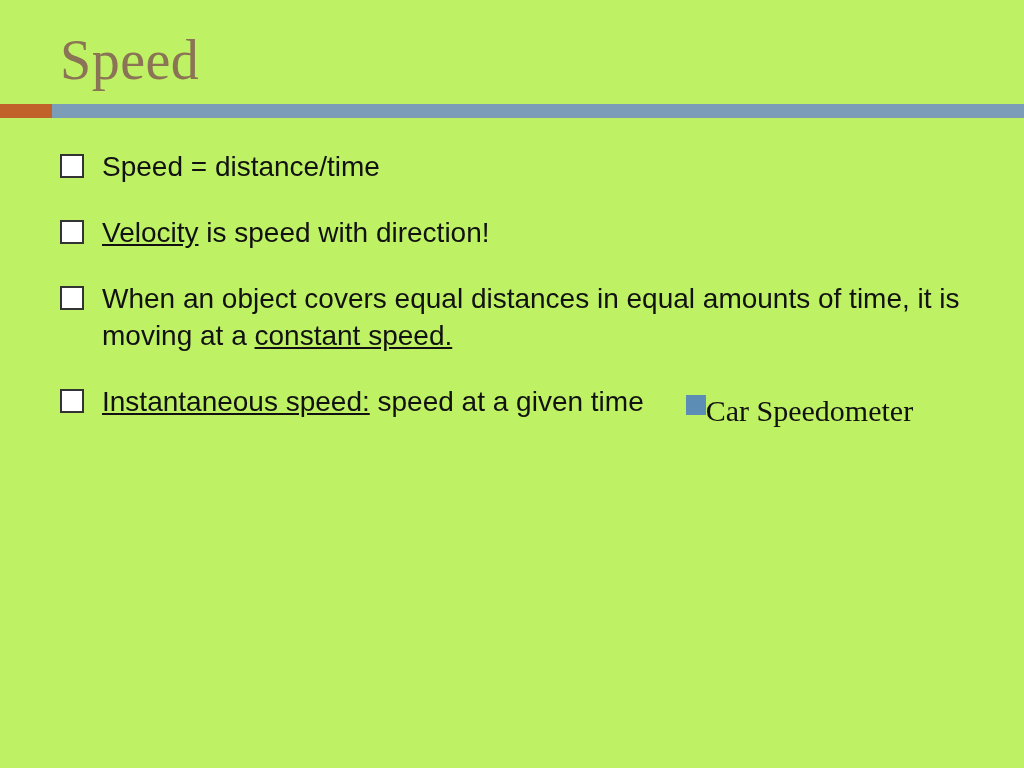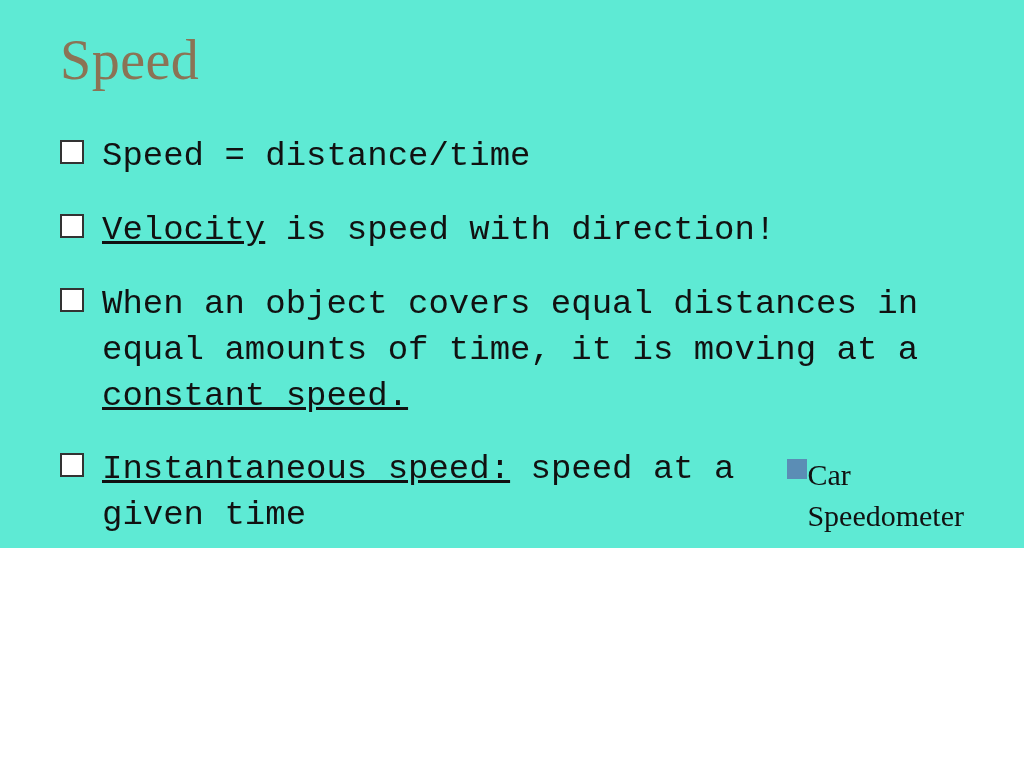--- a/index.html
+++ b/index.html
@@ -11,22 +11,22 @@
     body {
       width: 1024px;
       height: 768px;
       background: #ffffff;
       font-family: 'Georgia', 'Times New Roman', serif;
       overflow: hidden;
     }
 
     .slide {
       width: 1024px;
-      height: 548px;
-      background: #5eead4;
+      height: 768px;
+      background: #bef264;
       position: relative;
       display: flex;
       flex-direction: column;
     }
 
     .title-area {
       padding: 28px 60px 12px 60px;
     }
 
     .slide-title {
@@ -82,24 +82,24 @@
 
     .bullet-checkbox.small {
       width: 20px;
       height: 20px;
       background: #5B8DB5;
       border: 2px solid #5B8DB5;
       margin-top: 4px;
     }
 
     .bullet-text {
-      font-size: 34px;
+      font-size: 28px;
       color: #111111;
       line-height: 1.35;
-      font-family: Liberation Mono, monospace;
+      font-family: Liberation Sans, sans-serif;
     }
 
     .underline {
       text-decoration: underline;
     }
 
     .sub-bullet {
       display: flex;
       align-items: flex-start;
       margin-top: 10px;

